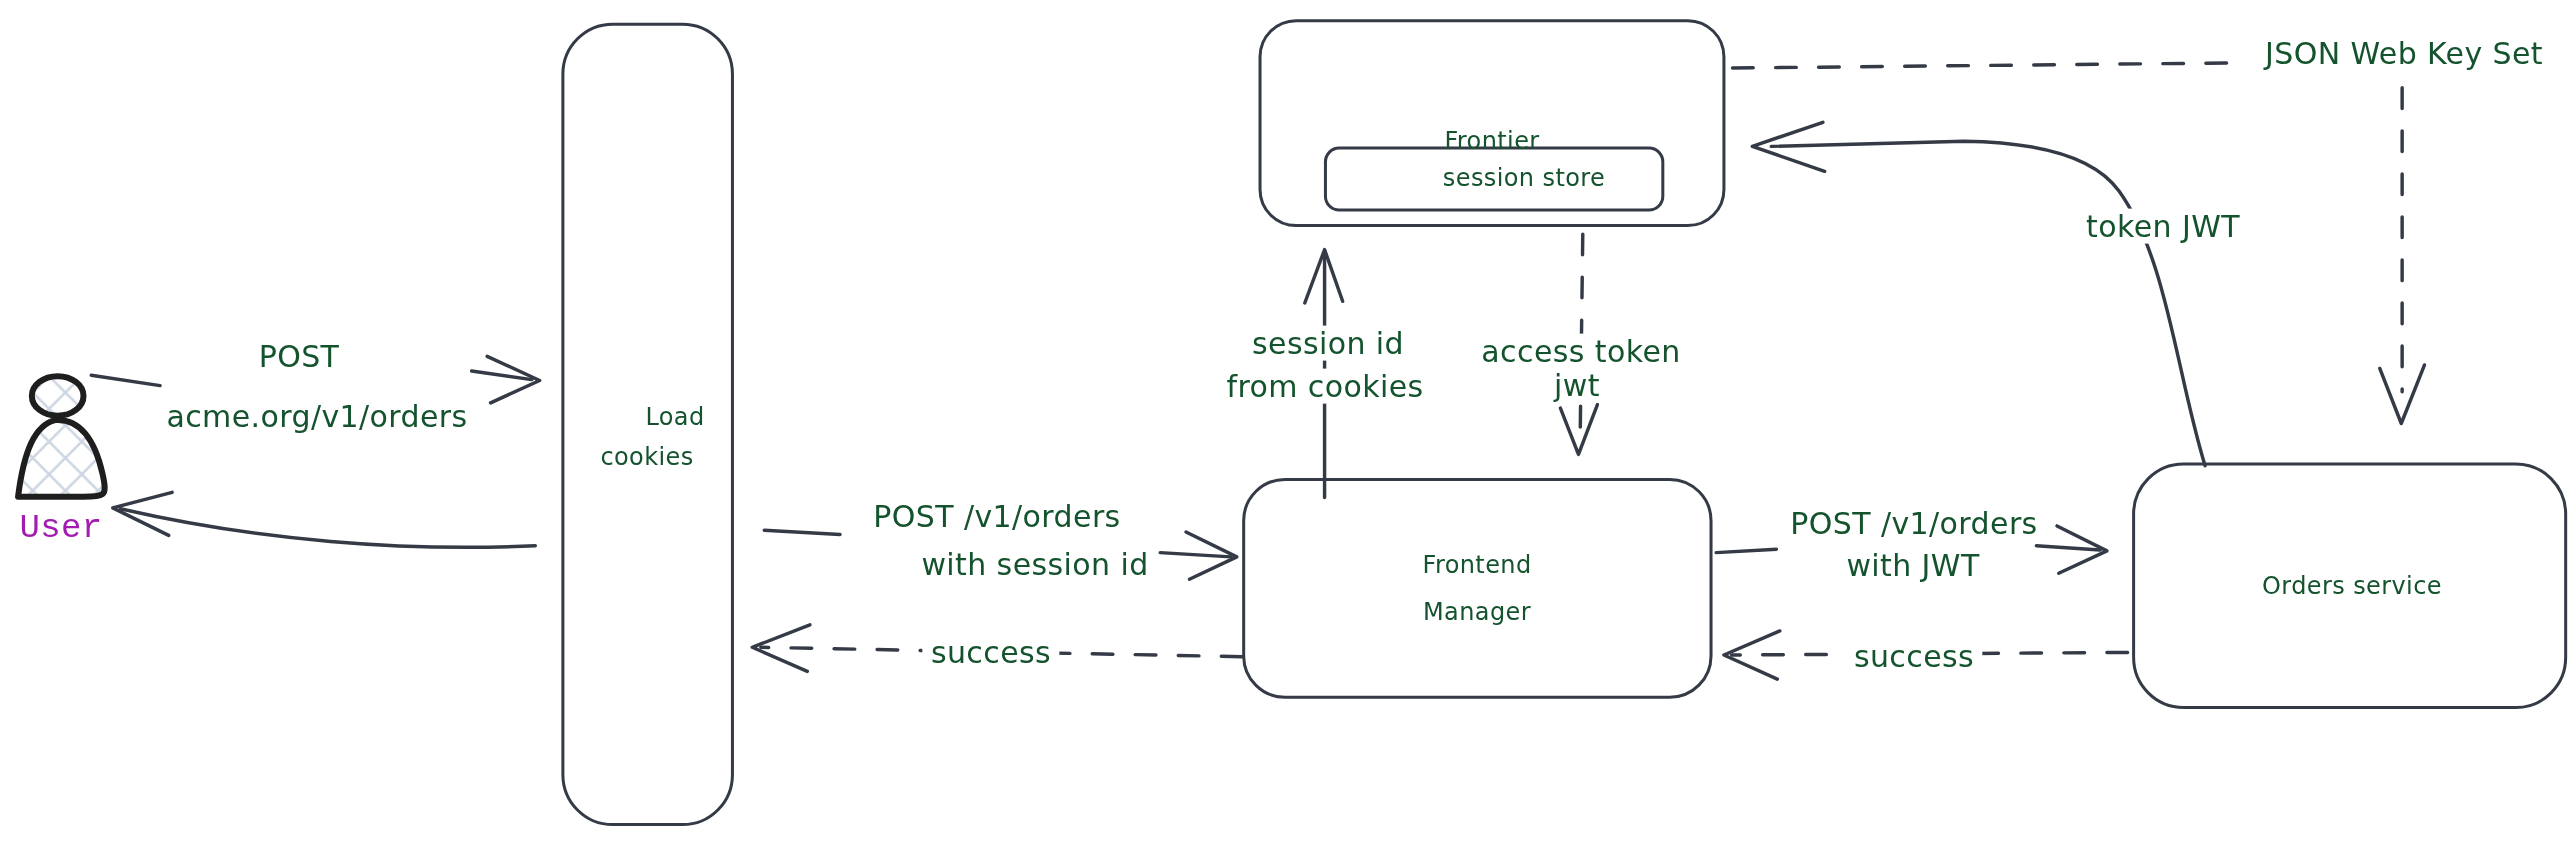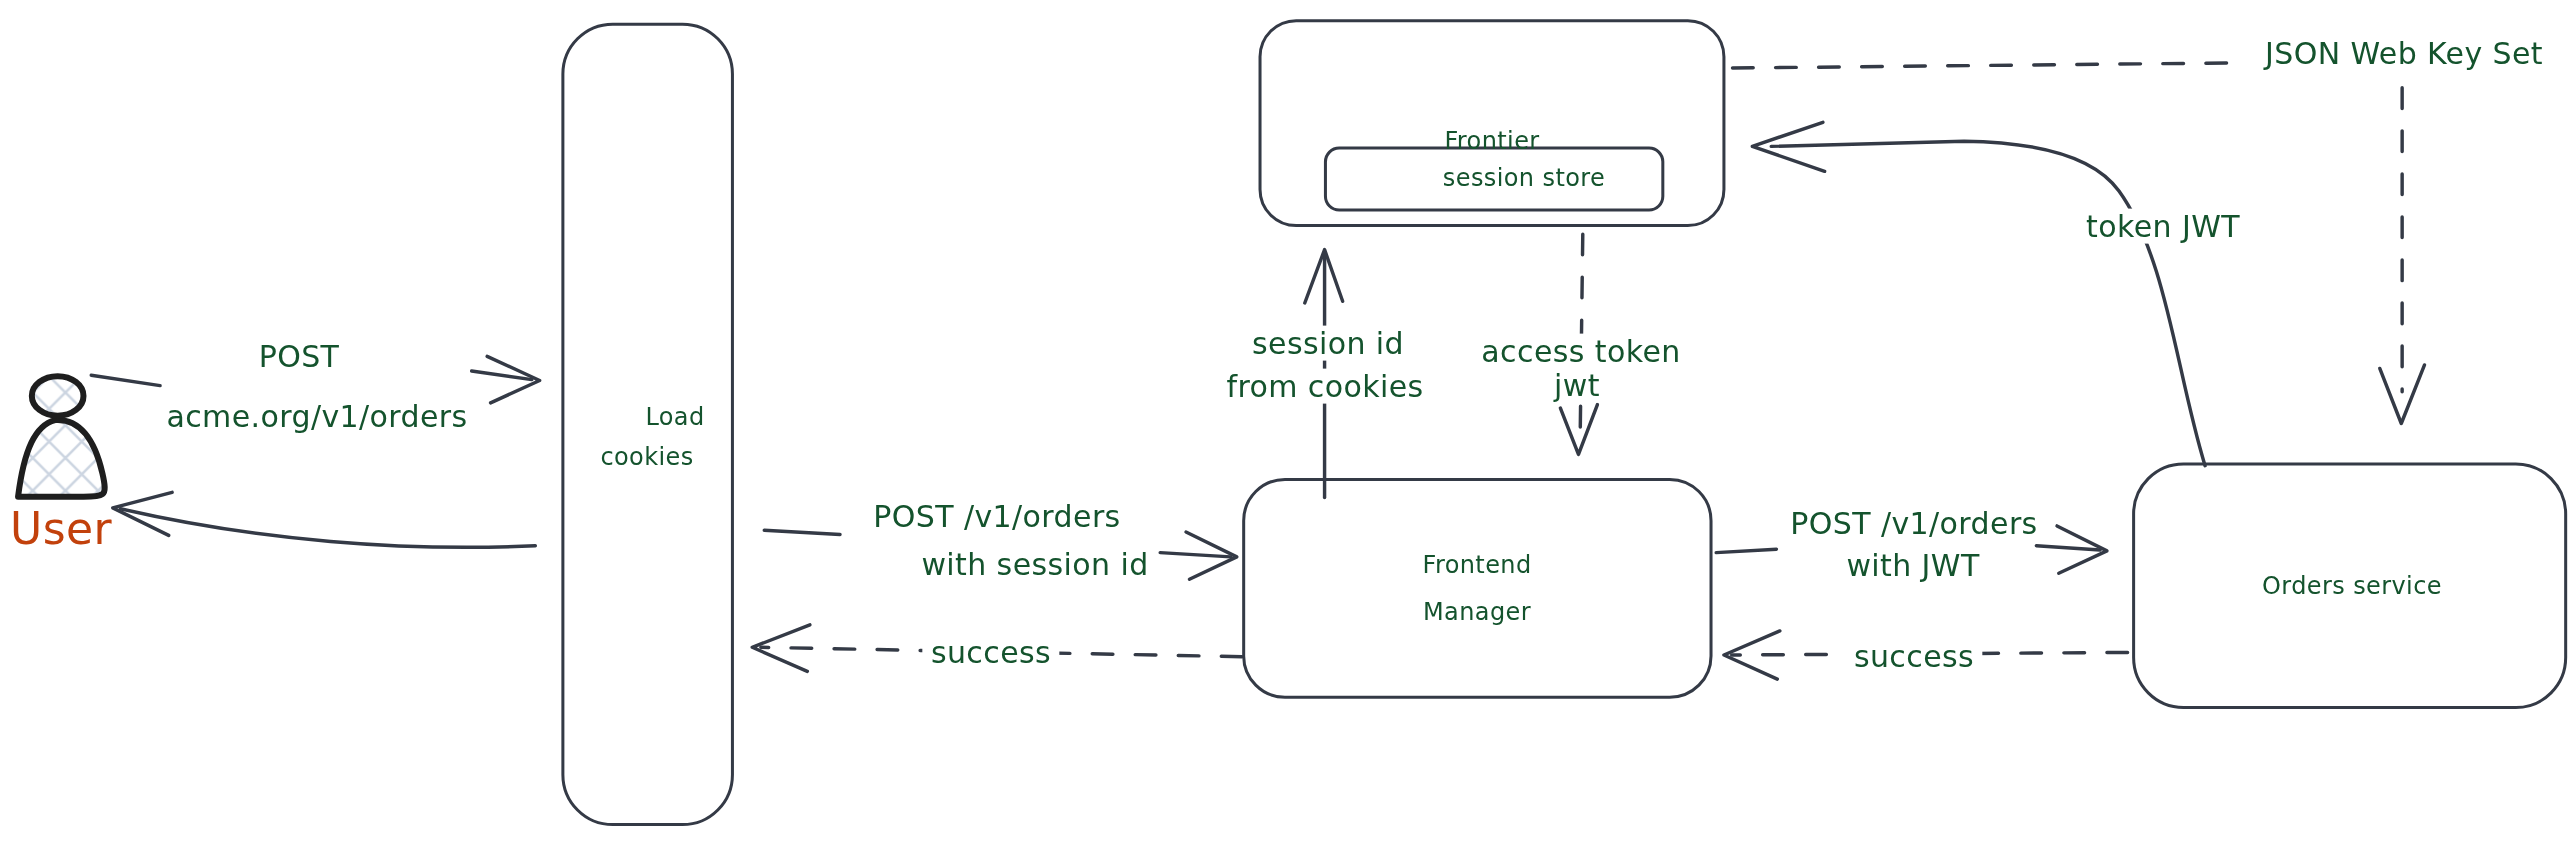--- a/index.html
+++ b/index.html
@@ -17,21 +17,21 @@
     transform: translate(-50%, -50%);
     white-space: nowrap;
     font-size: 30px;
     color: #14532d;
     text-align: center;
     line-height: 1.1;
     letter-spacing: 0.4px;
   }
   .bg { background: #ffffff; padding: 0.9px 8.6px; }
   .node-lbl { font-size: 24px; }
-  .user-lbl { font-size: 44px; color: #c2410c; }
+  .user-lbl { font-size: 34px; color: #a21caf; font-family: Liberation Mono, monospace; }
   .shape { stroke: #343a46; stroke-width: 3.5; fill: none; }
   .shape-filled { stroke: #343a46; stroke-width: 3.5; fill: #ffffff; }
   .edge { stroke: #343a46; stroke-width: 4; fill: none; stroke-linecap: round; stroke-linejoin: round; }
   .edge-dashed { stroke-dasharray: 24 26; }
   .person { stroke: #1e1e1e; stroke-width: 7; stroke-linecap: round; stroke-linejoin: round; }
 </style>
 </head>
 <body>
 
 <div id="canvas">

